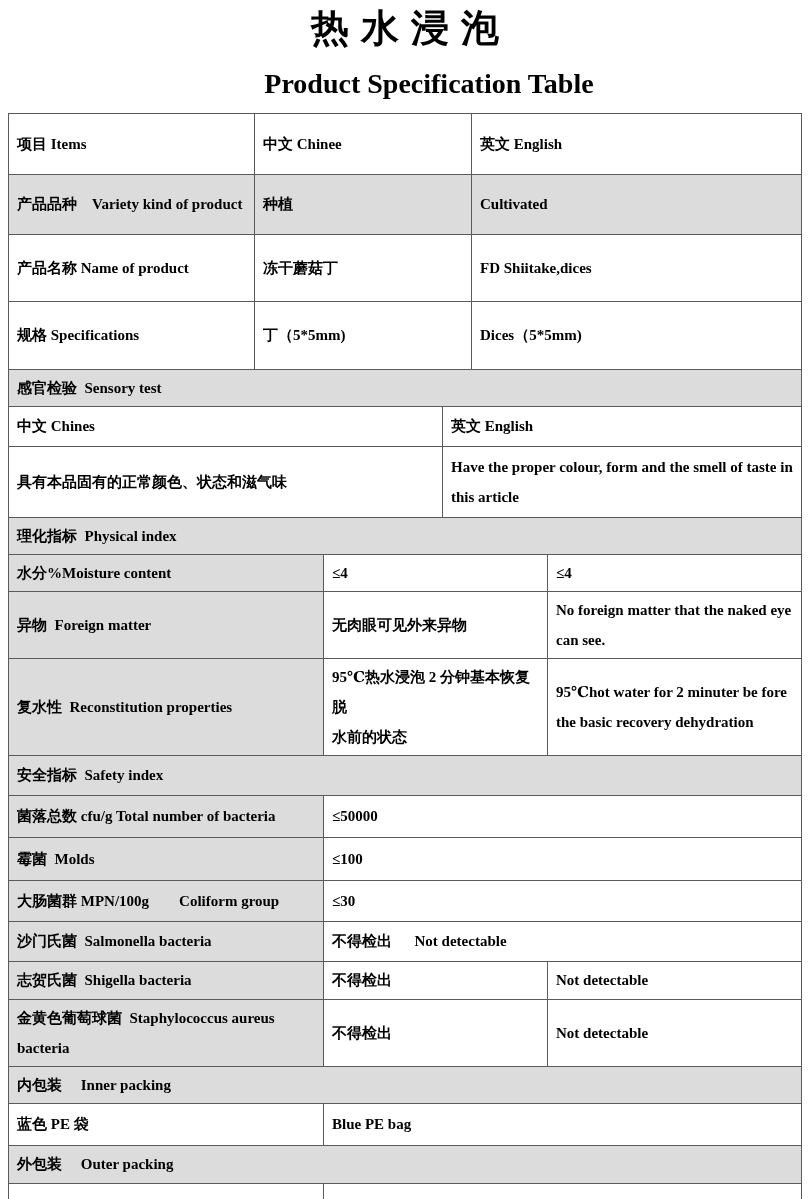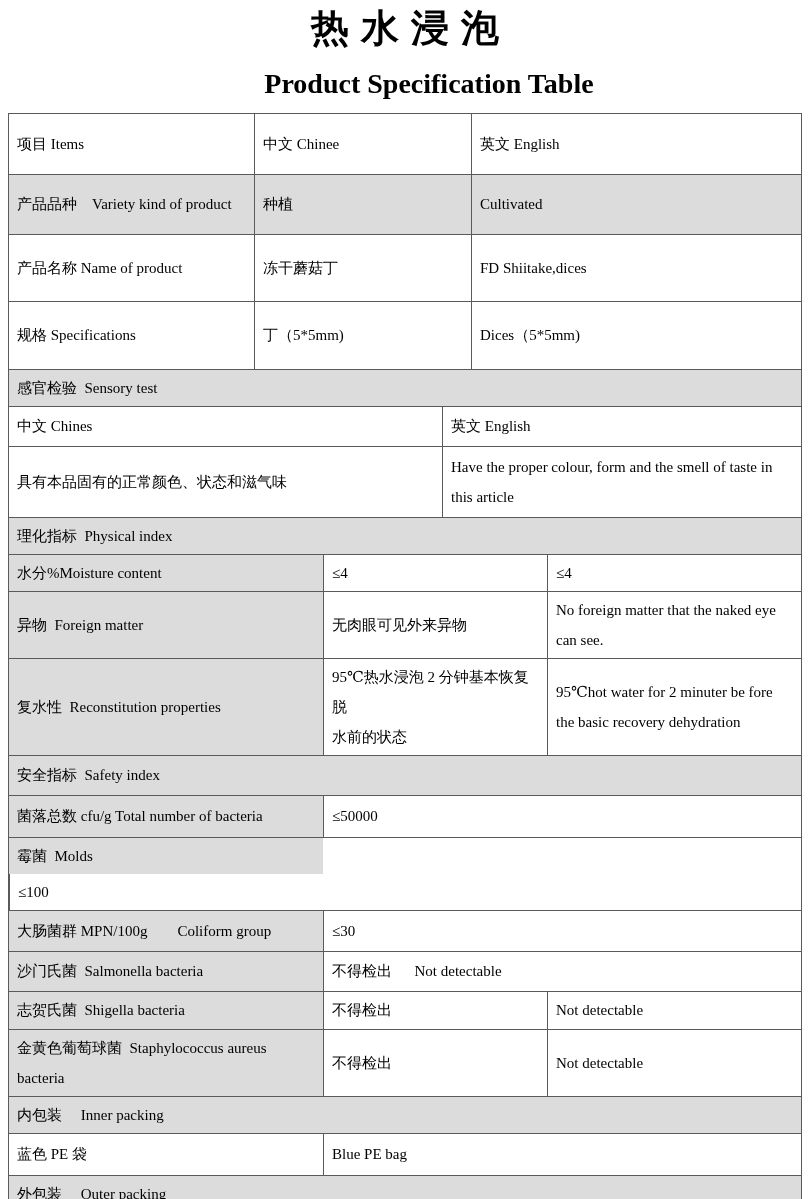--- a/index.html
+++ b/index.html
@@ -23,35 +23,35 @@
     padding-left:48px;
   }
   .spec-table{
     margin:0 8px;width:794px;box-sizing:border-box;
     border:1.5px solid var(--border);
   }
   .row{display:flex;box-sizing:border-box;}
   .row + .row{border-top:1.5px solid var(--border);}
   .cell{
     box-sizing:border-box;display:flex;align-items:center;
-    padding:3px 8px;font-weight:normal;font-size:15px;line-height:2;
+    padding:3px 8px;font-weight:bold;font-size:15px;line-height:2;
     white-space:pre-wrap;overflow:hidden;
   }
   .cell + .cell{border-left:1.5px solid var(--border);}
   .shade{background:var(--shade);}
   
   .w-a1{width:245px;flex:none;} .w-a2{width:217px;flex:none;} .w-a3{flex:1;}
   .w-s1{width:433px;flex:none;} .w-s2{flex:1;}
   .w-p1{width:314px;flex:none;} .w-p2{width:224px;flex:none;} .w-p3{flex:1;}
   .w-f1{width:314px;flex:none;} .w-f2{flex:1;}
   .w-full{flex:1;}
   
   .rh34{min-height:34px;} .rh35{min-height:35px;} .rh37{min-height:37px;}
   .rh38{min-height:38px;} .rh40{min-height:40px;} .rh41{min-height:41px;}
-  .rh42{min-height:42px;} .rh43{min-height:43px;flex-direction:column;} .rh53{min-height:53px;}
+  .rh42{min-height:42px;} .rh43{min-height:43px;} .rh53{min-height:53px;}
   .rh56{min-height:56px;} .rh60{min-height:60px;} .rh64{min-height:64px;}
   .rh66{min-height:66px;} .rh67{min-height:67px;} .rh68{min-height:68px;}
   .rh71{min-height:71px;}
 </style>
 </head>
 <body>
 
 <h1 class="title-cn">热水浸泡</h1>
 <h2 class="title-en">Product Specification Table</h2>
 

